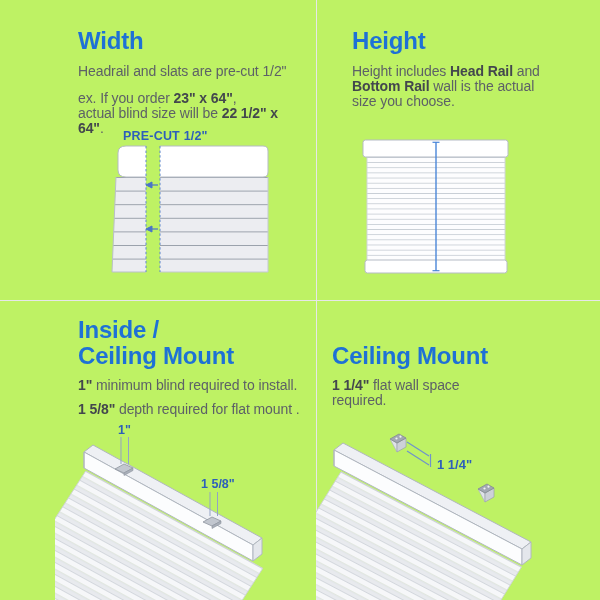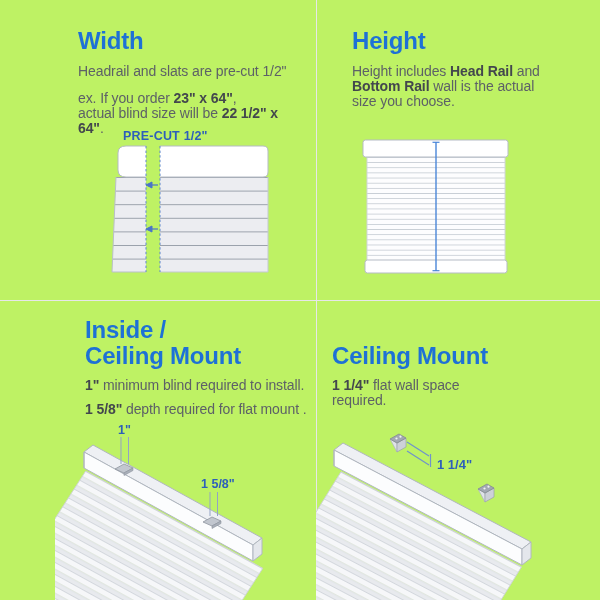--- a/index.html
+++ b/index.html
@@ -75,21 +75,21 @@
     <line x1="150" y1="22" x2="150" y2="125" stroke="#d0d5db" stroke-width="1"></line>
     <rect x="8" y="5" width="145" height="17" rx="2.5" fill="#ffffff" stroke="#b5bbc5" stroke-width="1"></rect>
     <rect x="10" y="125" width="142" height="13" rx="2.5" fill="#ffffff" stroke="#b5bbc5" stroke-width="1"></rect>
     <g stroke="#4a86d8">
       <line x1="81" y1="7" x2="81" y2="136" stroke-width="1.4"></line>
       <line x1="77.5" y1="7.3" x2="84.5" y2="7.3" stroke-width="1.2"></line>
       <line x1="77.5" y1="135.7" x2="84.5" y2="135.7" stroke-width="1.2"></line>
     </g>
   </svg>
 
-  <div class="quad" style="left:78px;top:317px;width:225px;margin-left:7px;">
+  <div class="quad" style="left:78px;top:317px;width:225px;">
     <div class="title"><span>Inside /</span><br><span>Ceiling Mount</span></div>
     <p class="body" style="margin:9px 0 0 0;"><b>1"</b><span> minimum blind required to install.</span></p>
     <p class="body" style="margin:9px 0 0 0;"><b>1 5/8"</b><span> depth required for flat mount .</span></p>
   </div>
 
   <svg style="left:55px;top:413px;" width="261" height="187" viewBox="0 0 261 187">
     <g transform="translate(29,57) rotate(28.8) skewX(-4)">
       <rect x="2" y="0" width="202" height="150" fill="url(#pleats)" stroke="#ccd1d8" stroke-width="0.8"></rect>
     </g>
     <g stroke="#b0b6c0" stroke-width="1" stroke-linejoin="round">

